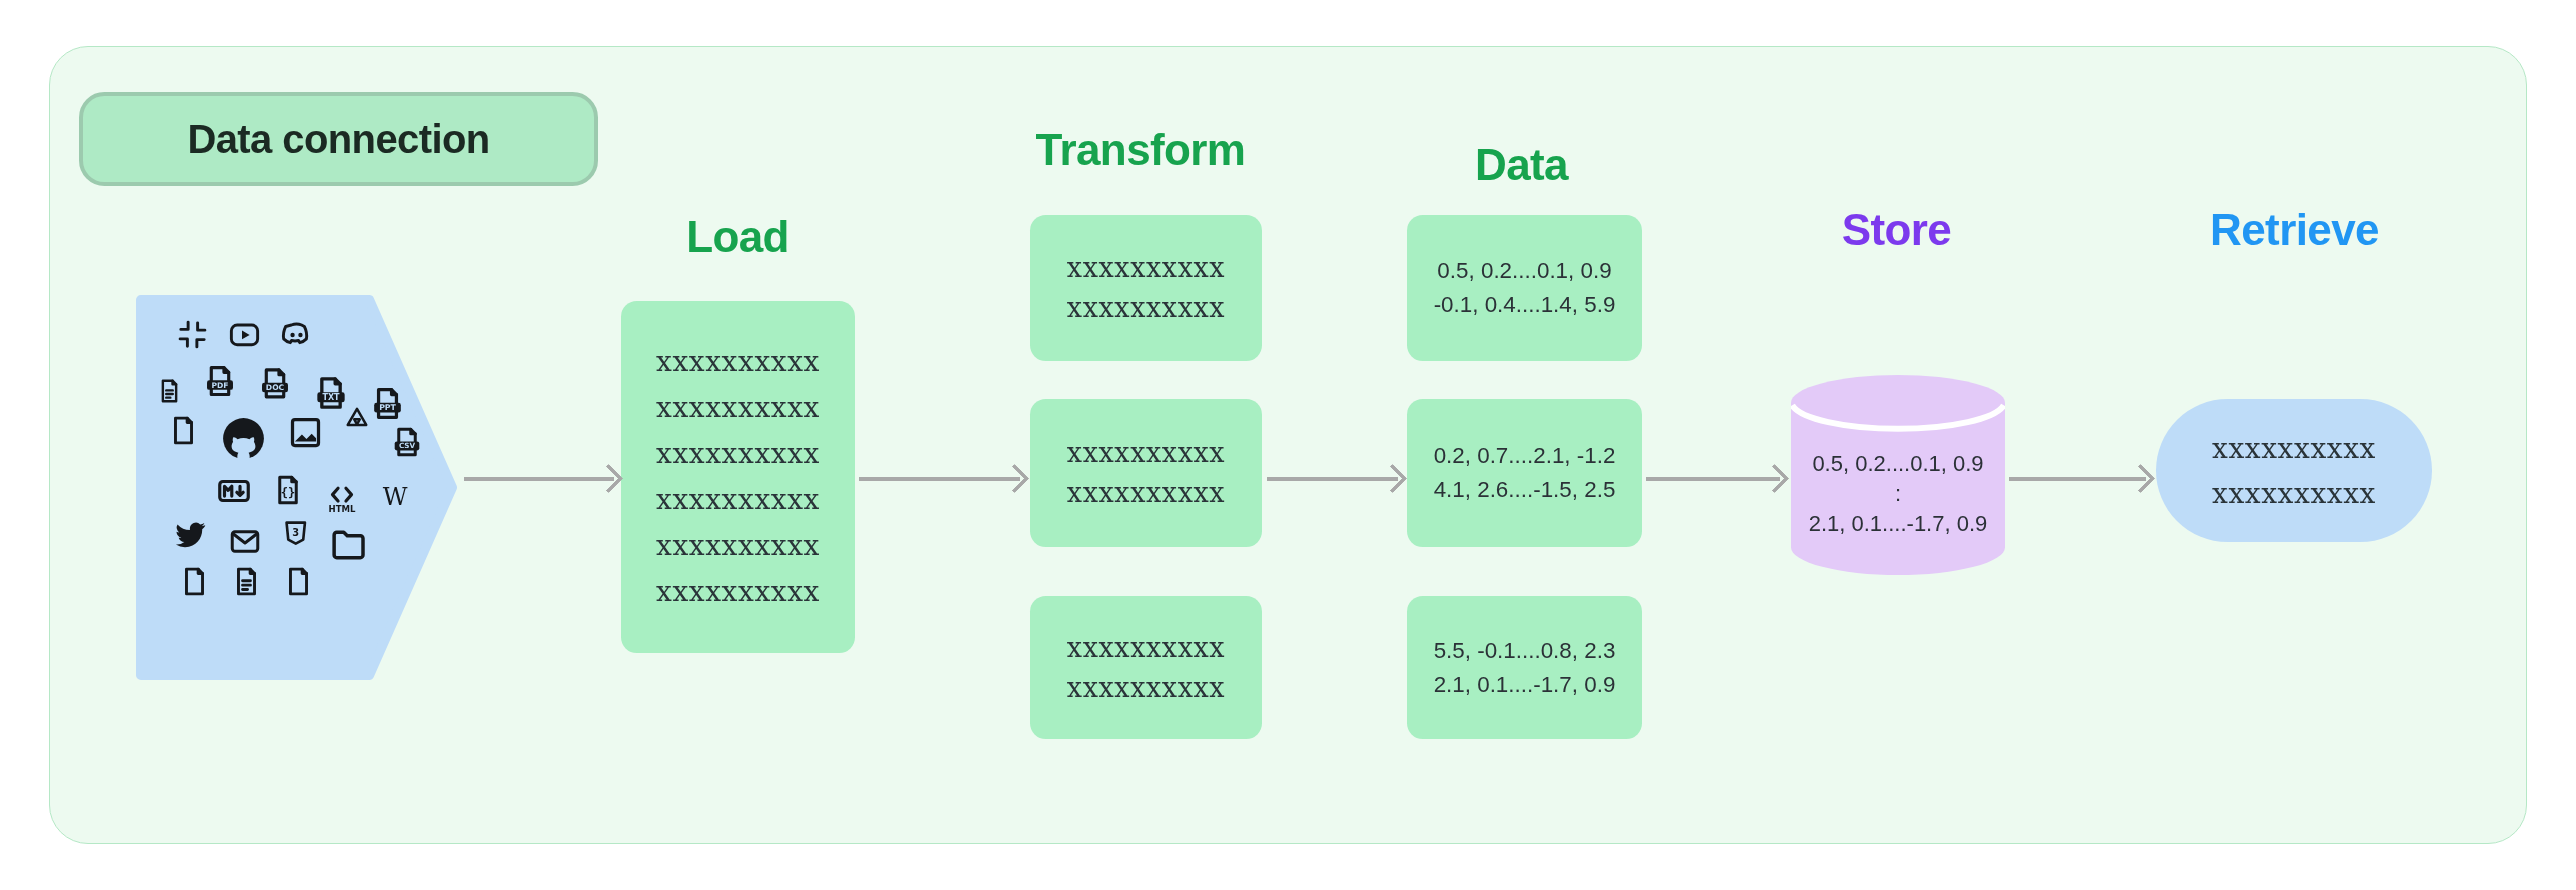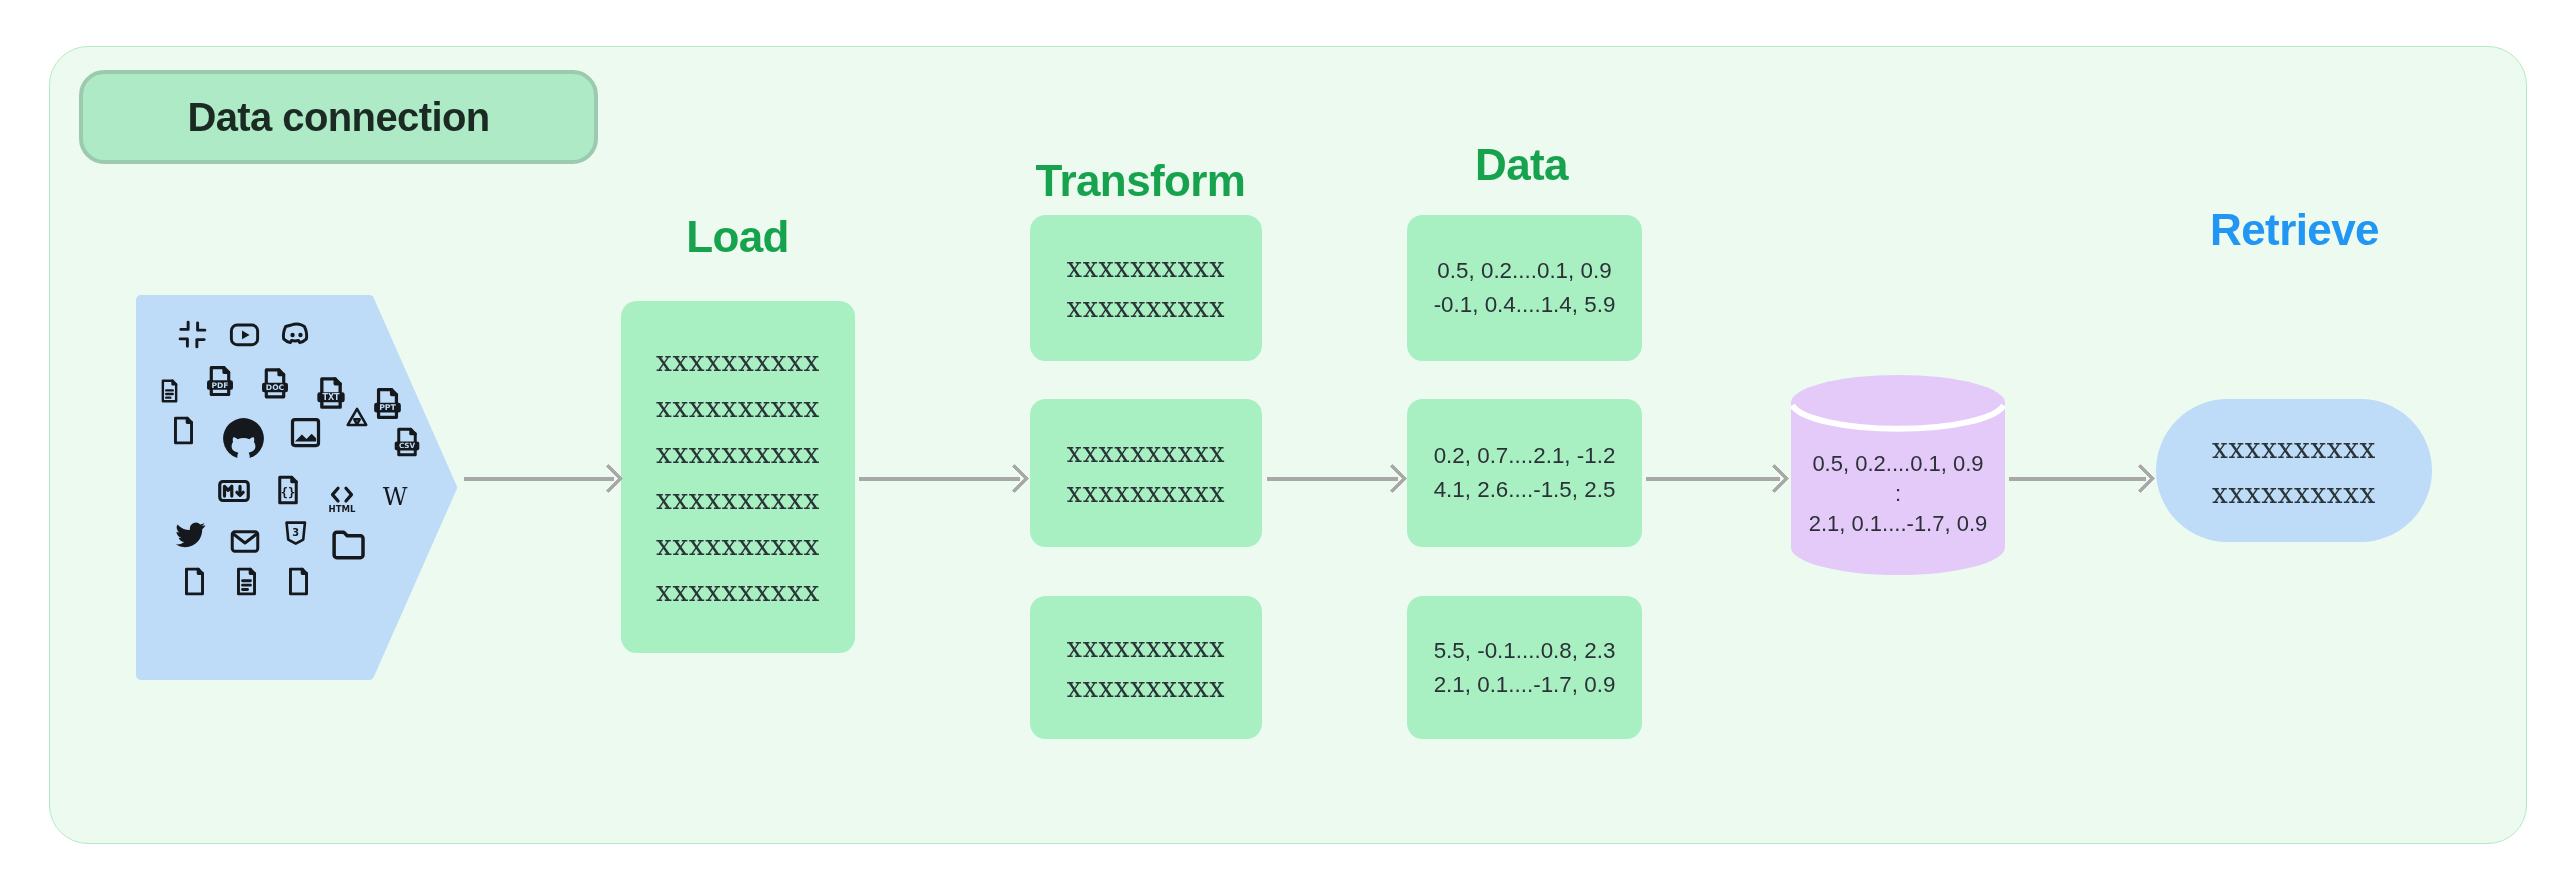--- a/index.html
+++ b/index.html
@@ -1,23 +1,23 @@
 <!DOCTYPE html>
 <html style="--green-heading: #17a34e; --blue-heading: #2196f3; --purple-heading: #7c3aed; --box-green: #a8efc2; --box-blue: #bedcf8; --cyl-purple: #e3caf8; --badge-fill: #aeeac5; --badge-border: #9ccaae; --canvas-fill: #edfaf0; --canvas-border: #b5e8c6; --arrow-gray: #a8a8a8; --ink: #15181c;font-size:9.7px"><head>
 <meta charset="utf-8">
 <style>
   html,body{margin:0;padding:0;}
   body{width:2576px;height:891px;background:#ffffff;font-family:"Liberation Sans",sans-serif;position:relative;overflow:hidden;}
   .stage{position:absolute;inset:0;}
   .canvas{position:absolute;left:49px;top:46px;width:2476px;height:796px;background:var(--canvas-fill);border:1.8px solid var(--canvas-border);border-radius:39px;}
-  .badge{position:absolute;left:79px;top:70px;width:511px;height:86px;background:var(--badge-fill);border:4.2px solid var(--badge-border);border-radius:25.4px;display:flex;align-items:center;justify-content:center;font-size:40px;font-weight:700;letter-spacing:-0.6px;color:#1b2a23;}
+  .badge{position:absolute;left:79px;top:92px;width:511px;height:86px;background:var(--badge-fill);border:4.2px solid var(--badge-border);border-radius:25.4px;display:flex;align-items:center;justify-content:center;font-size:40px;font-weight:700;letter-spacing:-0.6px;color:#1b2a23;}
   .col-title{position:absolute;width:315px;text-align:center;font-size:44px;font-weight:700;letter-spacing:-0.6px;}
   #title-source{left:86px;top:205px;color:var(--blue-heading);}
   #title-load{left:580px;top:212px;color:var(--green-heading);}
-  #title-transform{left:983px;top:156px;color:var(--green-heading);}
+  #title-transform{left:983px;top:125px;color:var(--green-heading);}
   #title-embed{left:1364px;top:140px;color:var(--green-heading);}
   #title-store{left:1739px;top:205px;color:var(--purple-heading);}
   #title-retrieve{left:2137px;top:205px;color:var(--blue-heading);}
 
   
   #source-shape{position:absolute;left:136px;top:295px;width:321px;height:385px;}
   #source-shape path{fill:var(--box-blue);stroke:var(--box-blue);stroke-width:16px;stroke-linejoin:round;}
   #icon-rows{position:absolute;left:150px;top:317px;width:284px;}
   .icon-row{display:flex;align-items:flex-start;gap:17px;}
   .icon-row.r1{padding-left:25.4px;margin-bottom:9.7px;}
@@ -85,20 +85,21 @@
 <div class="stage" data-name="diagram-stage">
   <div class="canvas" data-name="diagram-canvas"></div>
 
   <div class="badge" data-name="diagram-title-badge">
     <span data-name="diagram-title">Data connection</span>
   </div>
 
   <div class="col-title" id="title-load" data-name="load-title">Load</div>
   <div class="col-title" id="title-transform" data-name="transform-title">Transform</div>
   <div class="col-title" id="title-embed" data-name="embed-title">Data</div>
+  <div class="col-title" id="title-store" data-name="store-title">Store</div>
   <div class="col-title" id="title-retrieve" data-name="retrieve-title">Retrieve</div>
 
   <svg id="source-shape" data-name="source-chevron-shape" viewBox="0 0 531 636" preserveAspectRatio="none">
     <path d="M8 8 L386 8 L523 318 L386 628 L8 628 Z"></path>
   </svg>
   <div id="icon-rows" data-name="source-icon-grid">
       <div class="icon-row r1" data-name="source-icon-row">
         <span class="icon" data-name="slack-icon">
           <svg viewBox="0 0 24 24">
             <path fill="none" stroke="currentColor" stroke-width="2" stroke-linecap="round" stroke-linejoin="round" d="M9 3.5v5H4"></path>

